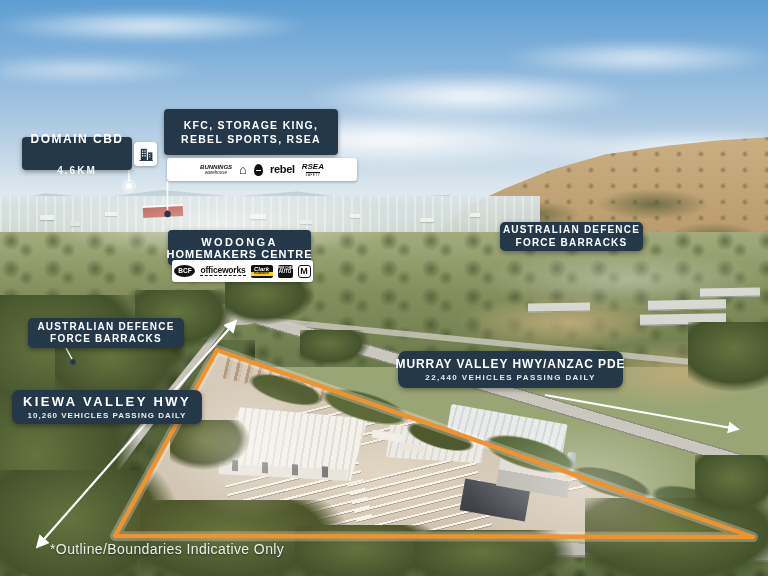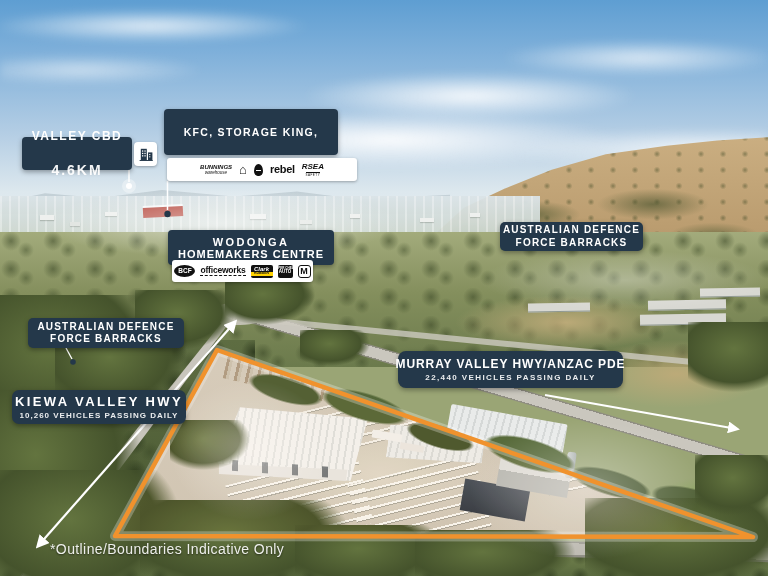--- a/index.html
+++ b/index.html
@@ -136,35 +136,35 @@
   .m4{left:480px;top:250px;width:290px;height:60px;opacity:.35;}
 
   
   .overlay{position:absolute;left:0;top:0;z-index:40;}
 
   
   .panel{position:absolute;z-index:50;background:#24384A;color:#fff;text-align:center;border-radius:4px;
     box-shadow:0 2px 5px rgba(0,0,0,.35);display:flex;flex-direction:column;justify-content:center;align-items:center;}
   .cbd{left:22px;top:137px;width:110px;height:33px;}
   .cbd .t1{font-size:12px;font-weight:bold;letter-spacing:1.5px;white-space:nowrap;}
-  .cbd .t2{font-size:14px;font-weight:bold;letter-spacing:2px;margin-top:19px;opacity:.95;}
+  .cbd .t2{font-size:10px;font-weight:bold;letter-spacing:2px;margin-top:19px;opacity:.95;}
   .chip{position:absolute;z-index:50;left:134px;top:142px;width:23px;height:24px;background:#fff;border-radius:4px;
     display:flex;align-items:center;justify-content:center;box-shadow:0 1px 3px rgba(0,0,0,.3);}
   .retail{left:164px;top:109px;width:174px;height:46px;}
   .retail div{font-size:10.5px;font-weight:bold;letter-spacing:1.3px;line-height:14px;white-space:nowrap;}
-  .hm{left:168px;top:230px;width:166px;height:35px;text-align:right;}
+  .hm{left:168px;top:230px;width:143px;height:35px;text-align:right;}
   .hm .l1{font-size:11px;font-weight:bold;letter-spacing:2.4px;}
   .hm .l2{font-size:11px;font-weight:bold;letter-spacing:1px;white-space:nowrap;}
   .adfr{left:500px;top:222px;width:143px;height:29px;border-radius:5px;}
   .adfl{left:28px;top:318px;width:156px;height:30px;border-radius:5px;}
   .adf-line{font-size:10px;font-weight:bold;letter-spacing:1.2px;line-height:12.5px;white-space:nowrap;}
   .murray{left:398px;top:351px;width:225px;height:37px;border-radius:8px;}
   .murray .t1{font-size:12px;font-weight:bold;letter-spacing:.9px;white-space:nowrap;}
   .murray .t2{font-size:8px;font-weight:bold;letter-spacing:1.4px;margin-top:2px;opacity:.9;}
-  .kiewa{left:12px;top:390px;width:174px;height:34px;border-radius:7px;}
+  .kiewa{left:12px;top:390px;width:190px;height:34px;border-radius:7px;}
   .kiewa .t1{font-size:13px;font-weight:bold;letter-spacing:2.4px;white-space:nowrap;}
   .kiewa .t2{font-size:8px;font-weight:bold;letter-spacing:1px;margin-top:2px;opacity:.9;white-space:nowrap;}
   .footnote{position:absolute;z-index:50;left:50px;top:541px;color:#fff;font-size:14px;font-weight:normal;
     letter-spacing:.4px;opacity:.9;text-shadow:0 1px 2px rgba(0,0,0,.6);}
 
   
   .logostrip{position:absolute;z-index:50;background:#fff;border-radius:3px;display:flex;align-items:center;
     justify-content:center;box-shadow:0 1px 3px rgba(0,0,0,.3);}
   .strip-retail{left:167px;top:158px;width:190px;height:23px;gap:7px;}
   .strip-hm{left:172px;top:260px;width:141px;height:22px;gap:5px;}
@@ -281,41 +281,42 @@
     <line x1="129" y1="170" x2="129" y2="182" stroke="#ffffff" stroke-width="1.5"></line>
     <circle cx="129" cy="186" r="7" fill="rgba(255,255,255,.35)"></circle>
     <circle cx="129" cy="186" r="3" fill="#ffffff"></circle>
     <line x1="167.5" y1="181" x2="167.5" y2="210" stroke="#ffffff" stroke-width="1.5"></line>
     <circle cx="167.5" cy="214" r="3.2" fill="#24384A"></circle>
     <line x1="66" y1="348" x2="72" y2="359" stroke="#ffffff" stroke-width="1.3"></line>
     <circle cx="73" cy="362" r="2.8" fill="#24384A"></circle>
   </svg>
 
   <div class="panel cbd">
-    <div class="t1">VALLEY CBD</div>
+    <div class="t1">DOMAIN CBD</div>
     <div class="t2">4.6KM</div>
   </div>
   <div class="chip">
     <svg width="16" height="16" viewBox="0 0 20 20">
       <rect x="3.5" y="3.5" width="7.5" height="14" fill="#24384A"></rect>
       <rect x="12.5" y="8" width="5.5" height="9.5" fill="#24384A"></rect>
       <rect x="5" y="5.5" width="1.6" height="1.6" fill="#fff"></rect>
         <rect x="8" y="5.5" width="1.6" height="1.6" fill="#fff"></rect>
       <rect x="5" y="8.5" width="1.6" height="1.6" fill="#fff"></rect>
         <rect x="8" y="8.5" width="1.6" height="1.6" fill="#fff"></rect>
       <rect x="5" y="11.5" width="1.6" height="1.6" fill="#fff"></rect>
         <rect x="8" y="11.5" width="1.6" height="1.6" fill="#fff"></rect>
       <rect x="14" y="10" width="1.4" height="1.4" fill="#fff"></rect>
         <rect x="14" y="12.8" width="1.4" height="1.4" fill="#fff"></rect>
       <rect x="2" y="17.5" width="16.5" height="1.2" fill="#24384A"></rect>
     </svg>
   </div>
 
   <div class="panel retail">
     <div>KFC, STORAGE KING,</div>
+    <div>REBEL SPORTS, RSEA</div>
   </div>
   <div class="logostrip strip-retail">
     <span class="lg bun">
       <span class="top">BUNNINGS</span>
       <span class="bot">warehouse</span>
     </span>
     <span class="lg house">⌂</span>
     <span class="lg kfc"></span>
     <span class="lg rebel">rebel</span>
     <span class="lg rsea">

